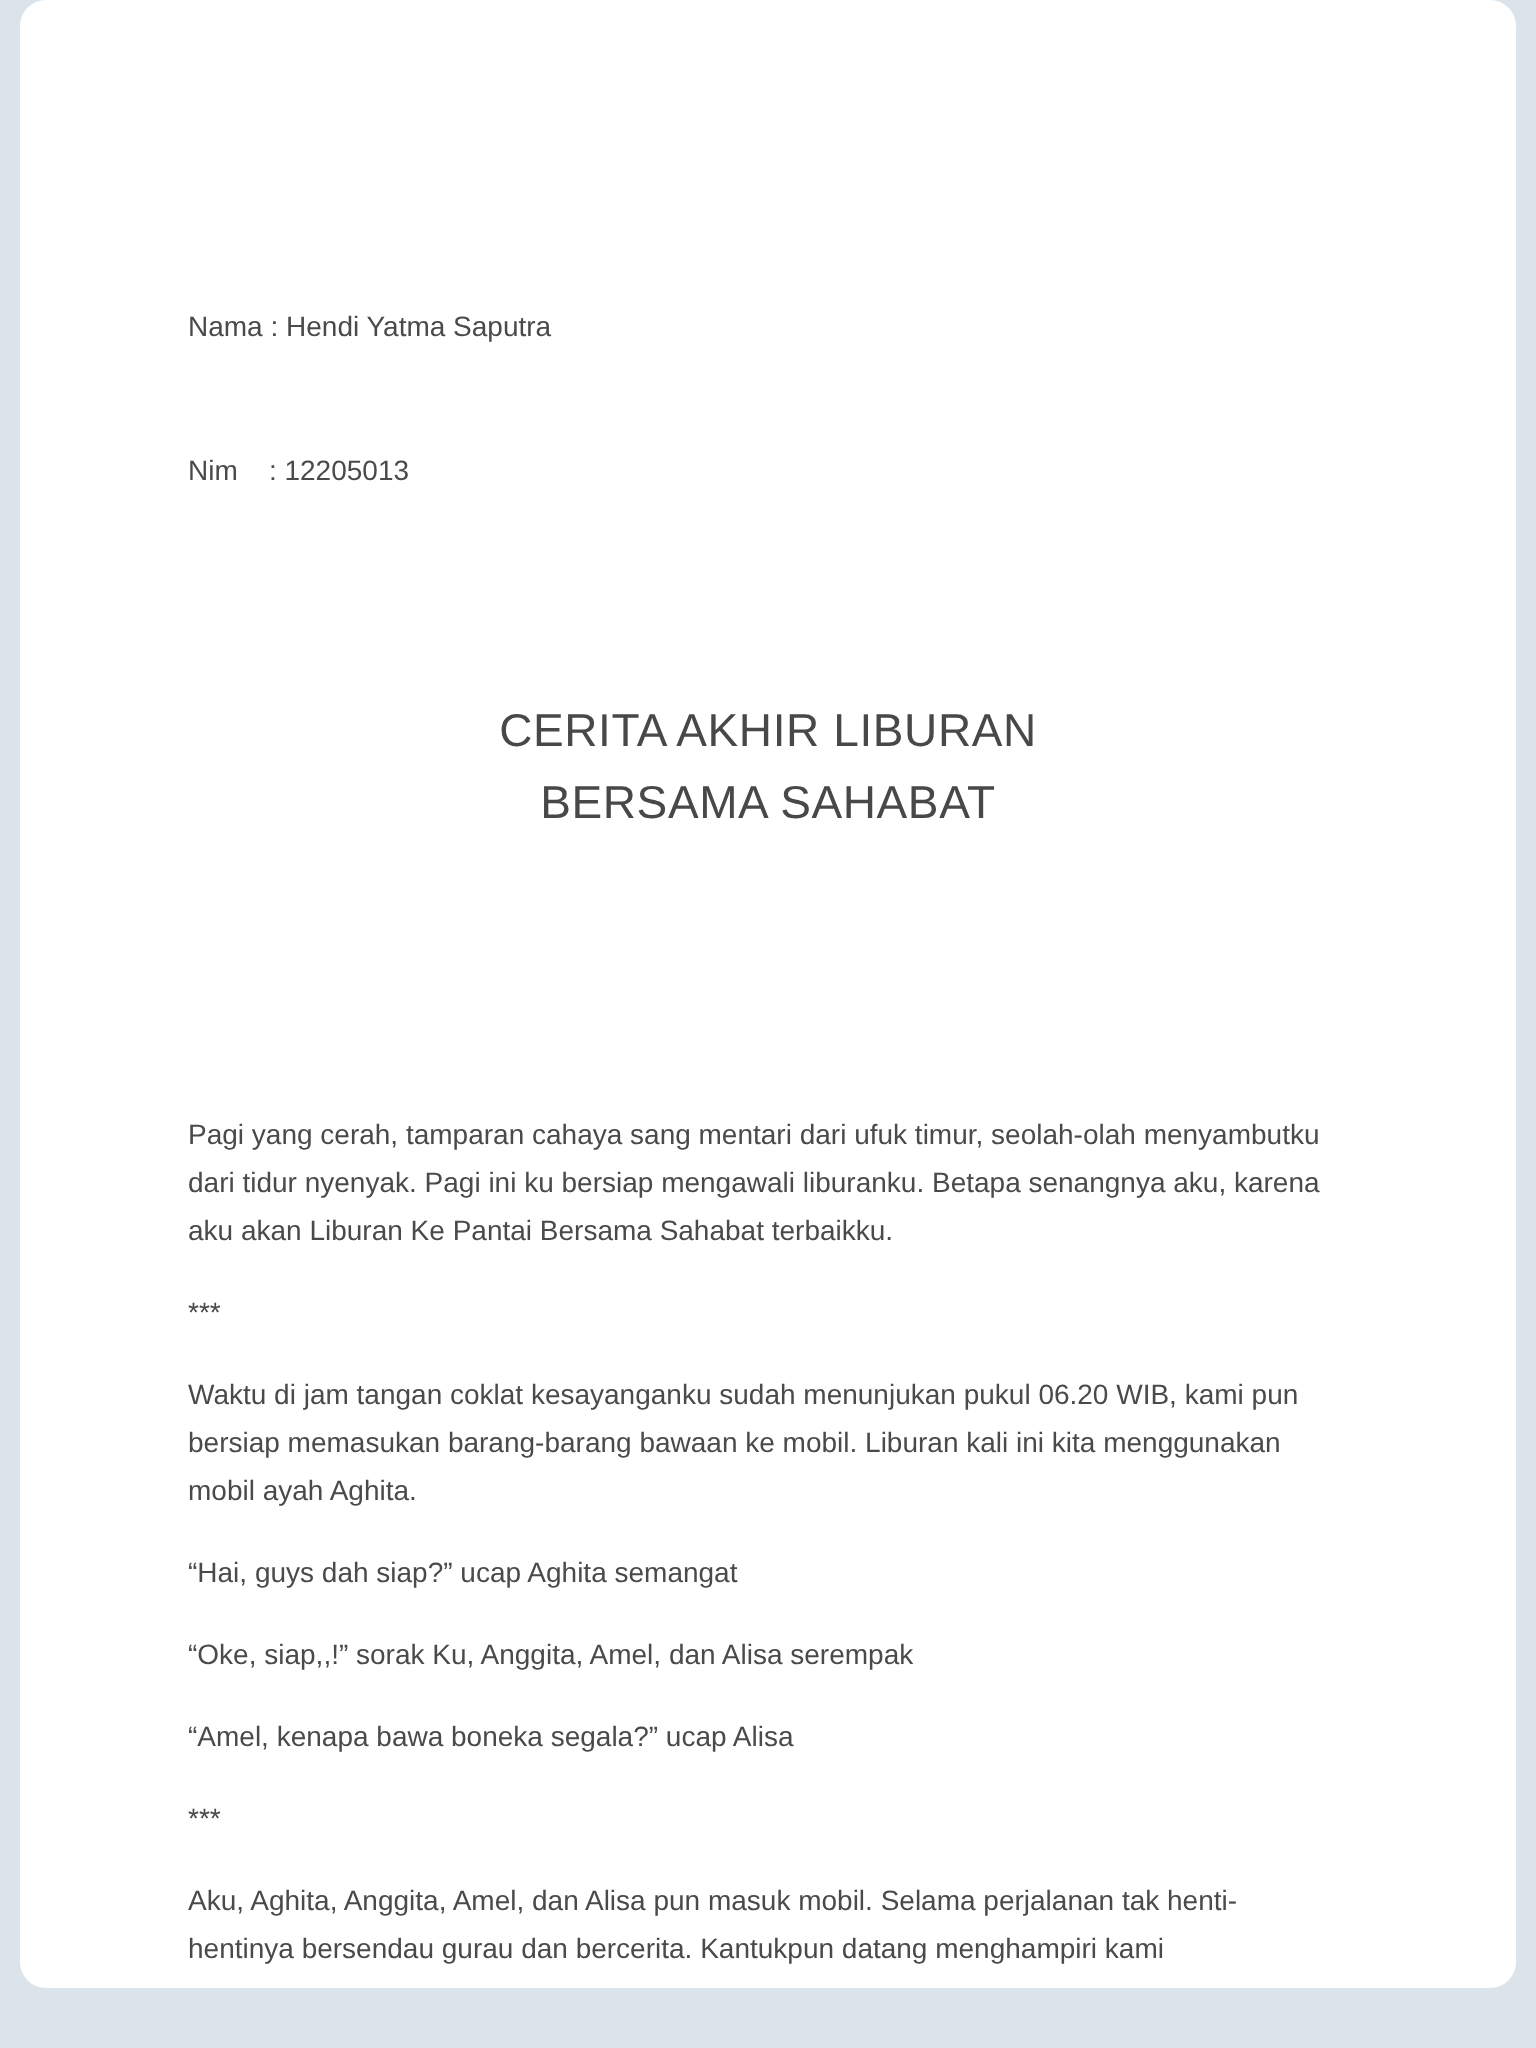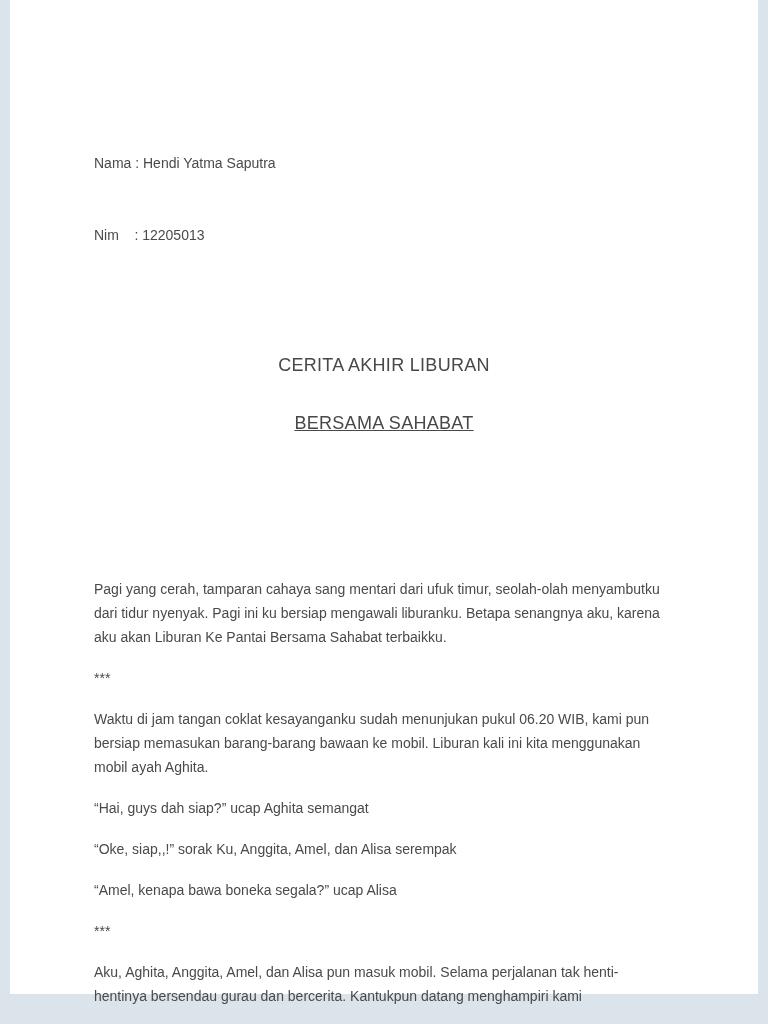--- a/index.html
+++ b/index.html
@@ -21,37 +21,38 @@
   .paper {
     position: absolute;
     left: 10px;
     top: 0;
     width: 748px;
     height: 994px;
     background: #ffffff;
     box-sizing: border-box;
     padding: 103px 84px 0 84px;
     color: #4a4a4a;
+    border-radius: 13px;
   }
   .student-info {
     font-size: 14px;
     line-height: 24px;
     white-space: pre;
   }
   .doc-title {
     margin: 0;
-    font-size: 18px;
+    font-size: 23px;
     font-weight: 400;
     line-height: 28px;
     text-align: center;
     color: #484848;
     letter-spacing: 0.3px;
   }
   .doc-title.line1 { margin-top: 56px; }
-  .doc-title.line2 { margin-top: 30px; text-decoration: underline; }
+  .doc-title.line2 { margin-top: 8px; }
   .doc-body {
     margin-top: 140px;
     font-size: 14px;
     line-height: 24px;
     color: #4a4a4a;
   }
   .doc-body p {
     margin: 0 12px 17px 0;
   }
 </style>

